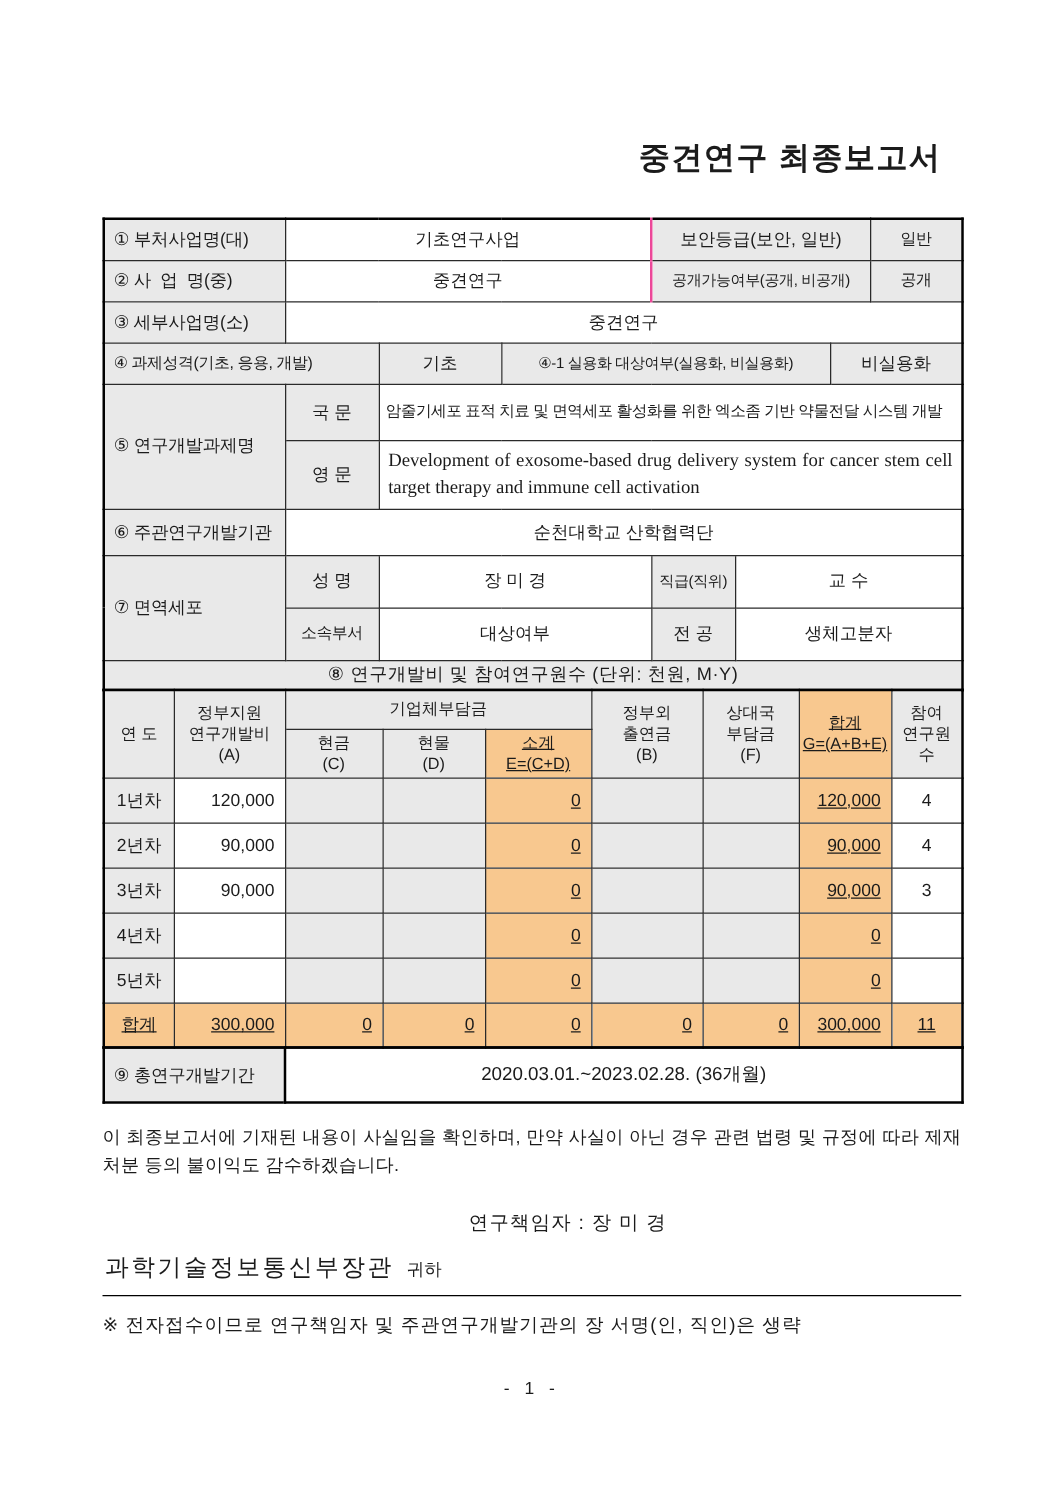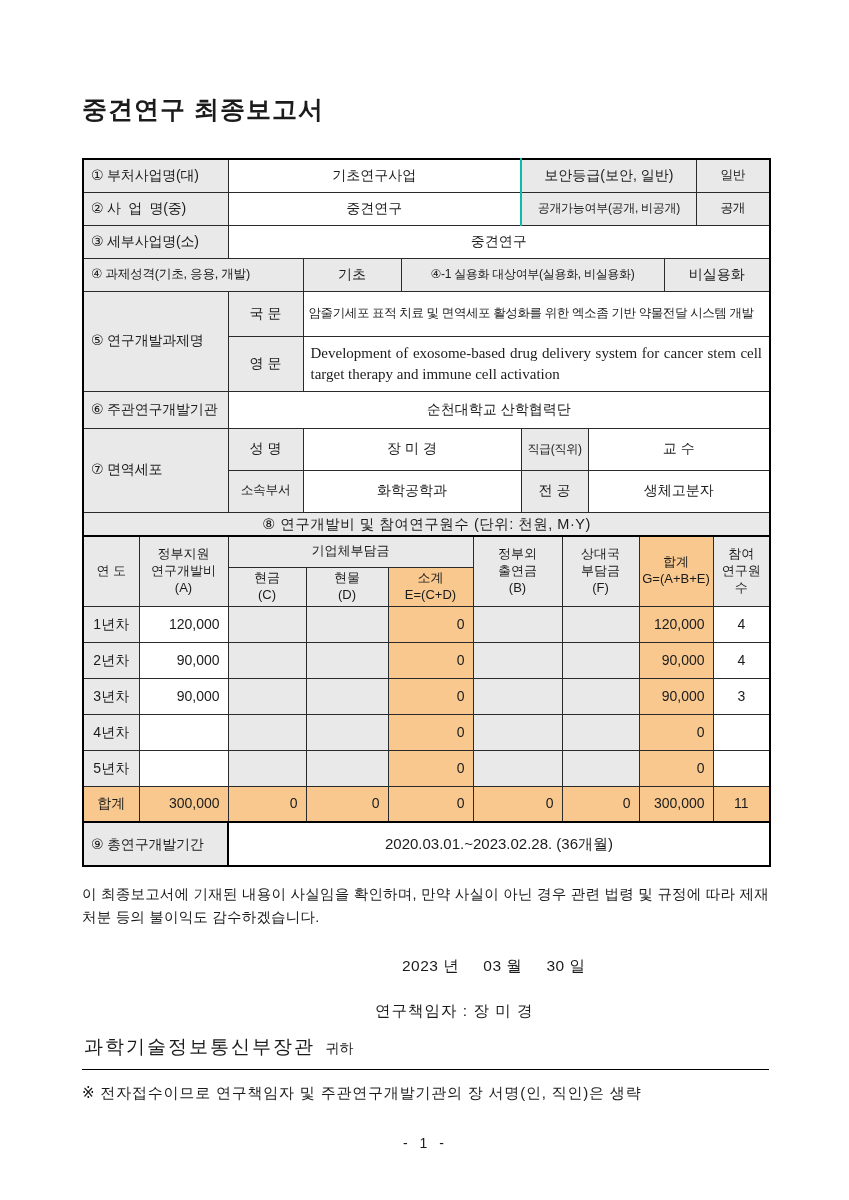--- a/index.html
+++ b/index.html
@@ -9,48 +9,48 @@
   }
   html,body{margin:0;padding:0;background:#fff;}
   .page{
     width:849px;height:1200px;box-sizing:border-box;
     background:#fff;color:var(--ink);
     font-family:"Liberation Sans","DejaVu Sans",sans-serif;
     position:relative;overflow:hidden;
   }
   .content{width:687px;margin-left:82px;}
   .doc-title{
-    margin:0;padding-top:93px;
+    margin:16px;padding-top:93px;
     font-size:25px;font-weight:bold;letter-spacing:1px;
-    text-align:left;
+    text-align:right;
   }
   table{border-collapse:collapse;table-layout:fixed;width:687px;}
   .t1{margin-top:32px;border:2px solid #000;}
   .t2{margin-top:-2px;border:2px solid #000;}
   .t3{margin-top:-2px;border:2px solid #000;}
   td{
     border:1px solid #2a2a2a;
     font-size:14px;line-height:1.25;
     text-align:center;vertical-align:middle;
     padding:2px 5px;white-space:pre-wrap;overflow:hidden;
   }
   .lab{text-align:left;padding-left:7px;letter-spacing:-0.2px;}
   .gray{background:var(--gray);}
-  .orange{background:var(--orange);}
+  .orange{background:var(--orange);text-decoration:underline;}
   .num{text-align:right;padding-right:8px;}
   .fs12{font-size:12px;letter-spacing:-0.3px;}
   .fs13{font-size:12.7px;letter-spacing:-0.3px;}
   .kor{font-size:12.5px;text-align:left;letter-spacing:-0.4px;padding-left:5px;}
   .eng{
     font-family:"Liberation Serif","DejaVu Serif",serif;
     font-size:15px;text-align:justify;padding:3px 7px;line-height:1.35;
   }
   .band{font-size:14.5px;letter-spacing:0.5px;}
   .hdr{font-size:13px;line-height:1.3;padding:2px 2px;}
-  .bl2{border-left:2px solid #14b8a6;}
+  .bl2{border-left:2px solid #ec4899;}
   .b2{border:2px solid #000;}
   .statement{
     margin:16px 0 0;width:687px;
     font-size:14.5px;line-height:1.55;text-align:justify;letter-spacing:0.2px;
   }
   .date-line{margin:28px 0 0 320px;font-size:15.5px;white-space:pre;letter-spacing:0.5px;}
   .sig-line{margin:24px 0 0 293px;font-size:15.5px;letter-spacing:1px;white-space:pre;}
   .recipient{
     margin-top:8px;width:687px;box-sizing:border-box;
     border-bottom:1.5px solid #000;padding:4px 0 9px 2px;
@@ -117,21 +117,21 @@
       </tr>
       <tr style="height:42px">
         <td rowspan="2" class="gray lab">⑦ 면역세포</td>
         <td class="gray">성 명</td>
         <td colspan="2">장 미 경</td>
         <td class="gray fs12">직급(직위)</td>
         <td colspan="3">교 수</td>
       </tr>
       <tr style="height:42px">
         <td class="gray fs13">소속부서</td>
-        <td colspan="2">화학공학과</td>
+        <td colspan="2">대상여부</td>
         <td class="gray">전 공</td>
         <td colspan="3">생체고분자</td>
       </tr>
       <tr style="height:16px">
         <td colspan="8" class="gray band">⑧ 연구개발비 및 참여연구원수 (단위: 천원, M·Y)</td>
       </tr>
     </tbody>
       </table>
 
     <table class="t2">
@@ -249,21 +249,20 @@
       <tbody>
           <tr style="height:44px">
         <td class="gray lab">⑨ 총연구개발기간</td>
         <td class="b2" style="font-size:15px">2020.03.01.~2023.02.28. (36개월)</td>
       </tr>
     </tbody>
       </table>
 
     <p class="statement">이 최종보고서에 기재된 내용이 사실임을 확인하며, 만약 사실이 아닌 경우 관련 법령 및 규정에 따라 제재처분 등의 불이익도 감수하겠습니다.</p>
 
-    <div class="date-line">2023 년     03 월     30 일</div>
     <div class="sig-line">연구책임자 : 장 미 경</div>
 
     <div class="recipient">
       <span class="recipient-main">과학기술정보통신부장관</span>
       <span class="recipient-suffix">귀하</span>
     </div>
 
     <p class="footnote">※ 전자접수이므로 연구책임자 및 주관연구개발기관의 장 서명(인, 직인)은 생략</p>
 
     <div class="pagenum">- 1 -</div>

